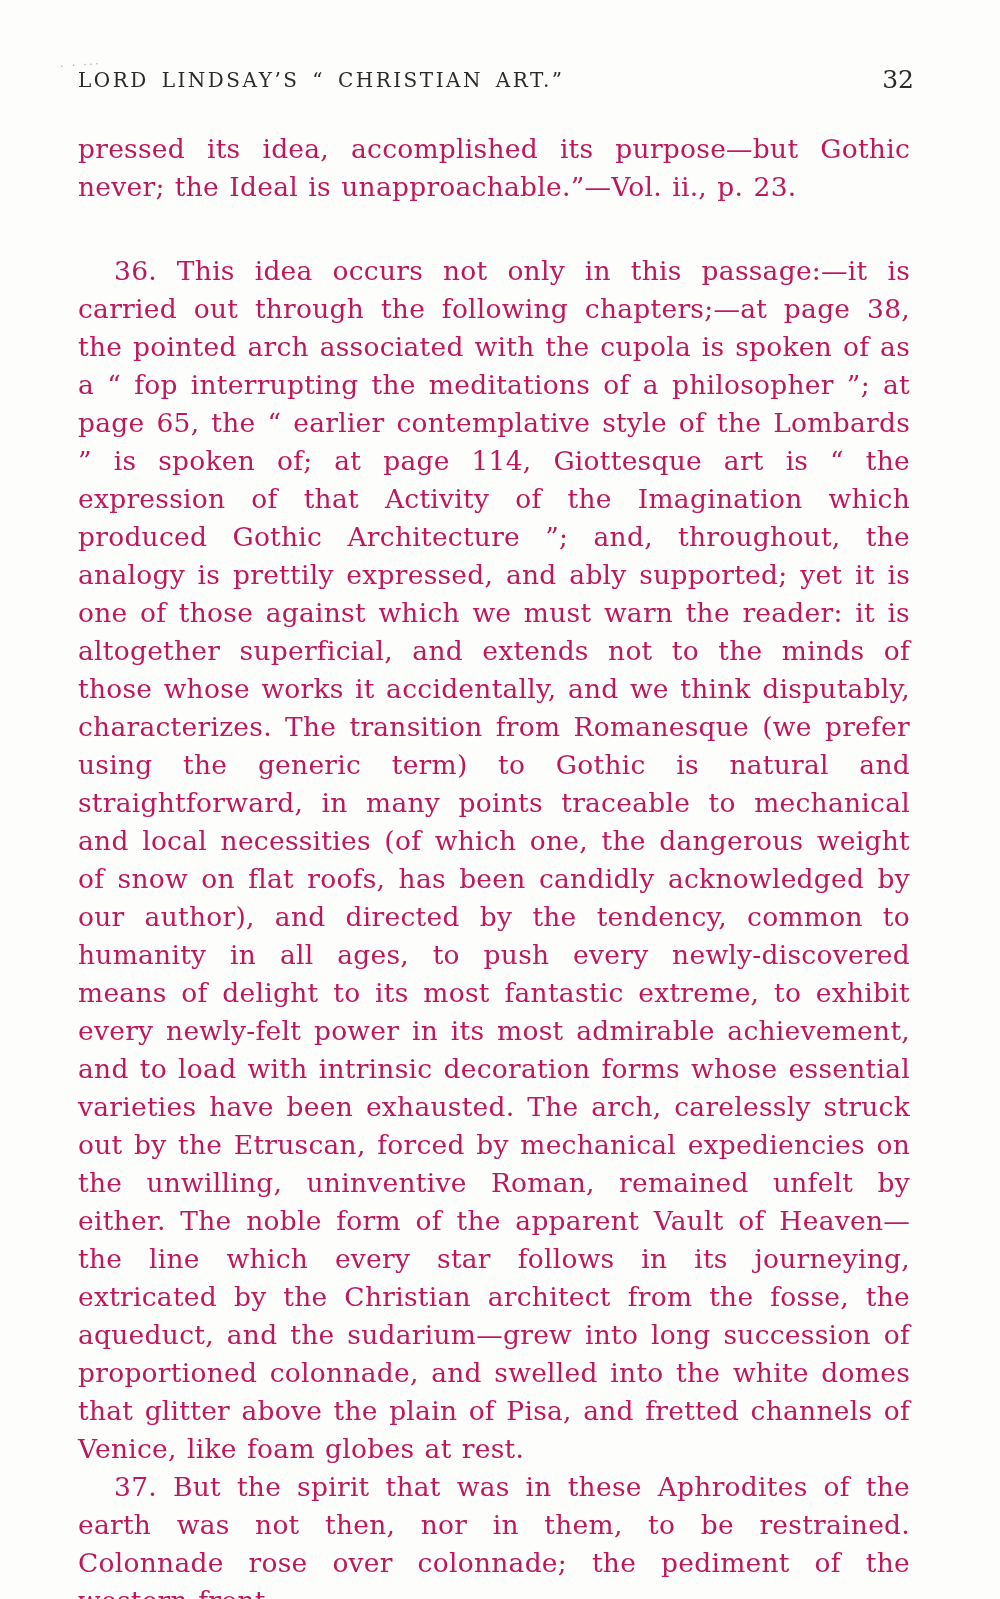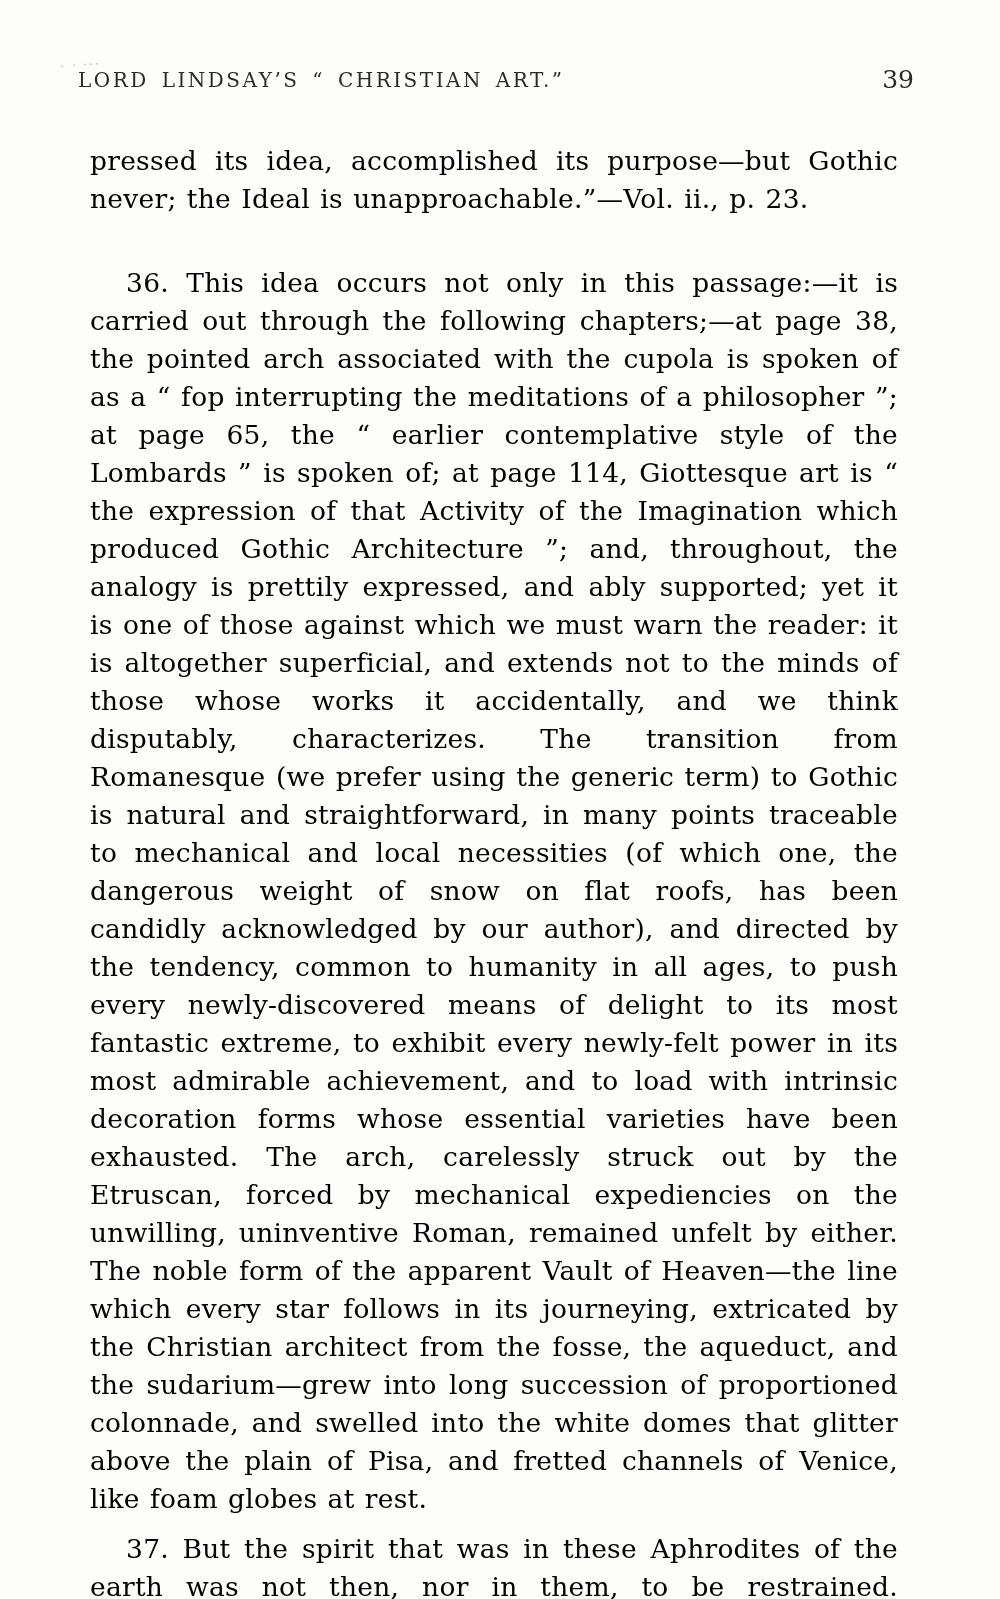--- a/index.html
+++ b/index.html
@@ -52,46 +52,46 @@
     font-size: 25px;
     color: #2a2a28;
   }
   .text-block {
     position: absolute;
     top: 130px;
     left: 78px;
     width: 832px;
   }
   .para {
-    margin: 12px;
+    margin: 0;
     font-size: 26.5px;
     line-height: 38px;
     text-align: justify;
     text-justify: inter-word;
     word-spacing: 0.06em;
     letter-spacing: 0.01em;
-    color: #000000;
+    color: #be185d;
   }
   .para.indent {
     text-indent: 36px;
   }
   .para.spaced {
     margin-top: 46px;
   }
 </style>
 </head>
 <body>
 
 <div class="page">
 
   <div class="scan-mark">· · ···</div>
 
   <header class="running-head">
     <span class="running-title">LORD LINDSAY’S “ CHRISTIAN ART.”</span>
-    <span class="page-number">39</span>
+    <span class="page-number">32</span>
   </header>
 
   <main class="text-block">
     <p class="para">pressed its idea, accomplished its purpose—but Gothic never; the Ideal is unapproachable.”—Vol. ii., p. 23.</p>
     <p class="para indent spaced">36. This idea occurs not only in this passage:—it is carried out through the following chapters;—at page 38, the pointed arch associated with the cupola is spoken of as a “ fop interrupting the meditations of a philosopher ”; at page 65, the “ earlier contemplative style of the Lombards ” is spoken of; at page 114, Giottesque art is “ the expression of that Activity of the Imagination which produced Gothic Architecture ”; and, throughout, the analogy is prettily expressed, and ably supported; yet it is one of those against which we must warn the reader: it is altogether superficial, and extends not to the minds of those whose works it accidentally, and we think disputably, characterizes.  The transition from Romanesque (we prefer using the generic term) to Gothic is natural and straightforward, in many points traceable to mechanical and local necessities (of which one, the dangerous weight of snow on flat roofs, has been candidly acknowledged by our author), and directed by the tendency, common to humanity in all ages, to push every newly-discovered means of delight to its most fantastic extreme, to exhibit every newly-felt power in its most admirable achievement, and to load with intrinsic decoration forms whose essential varieties have been exhausted.  The arch, carelessly struck out by the Etruscan, forced by mechanical expediencies on the unwilling, uninventive Roman, remained unfelt by either.  The noble form of the apparent Vault of Heaven—the line which every star follows in its journeying, extricated by the Christian architect from the fosse, the aqueduct, and the sudarium—grew into long succession of proportioned colonnade, and swelled into the white domes that glitter above the plain of Pisa, and fretted channels of Venice, like foam globes at rest.</p>
     <p class="para indent">37. But the spirit that was in these Aphrodites of the earth was not then, nor in them, to be restrained.  Colonnade rose over colonnade; the pediment of the western front</p>
   </main>
 
 </div>
 

